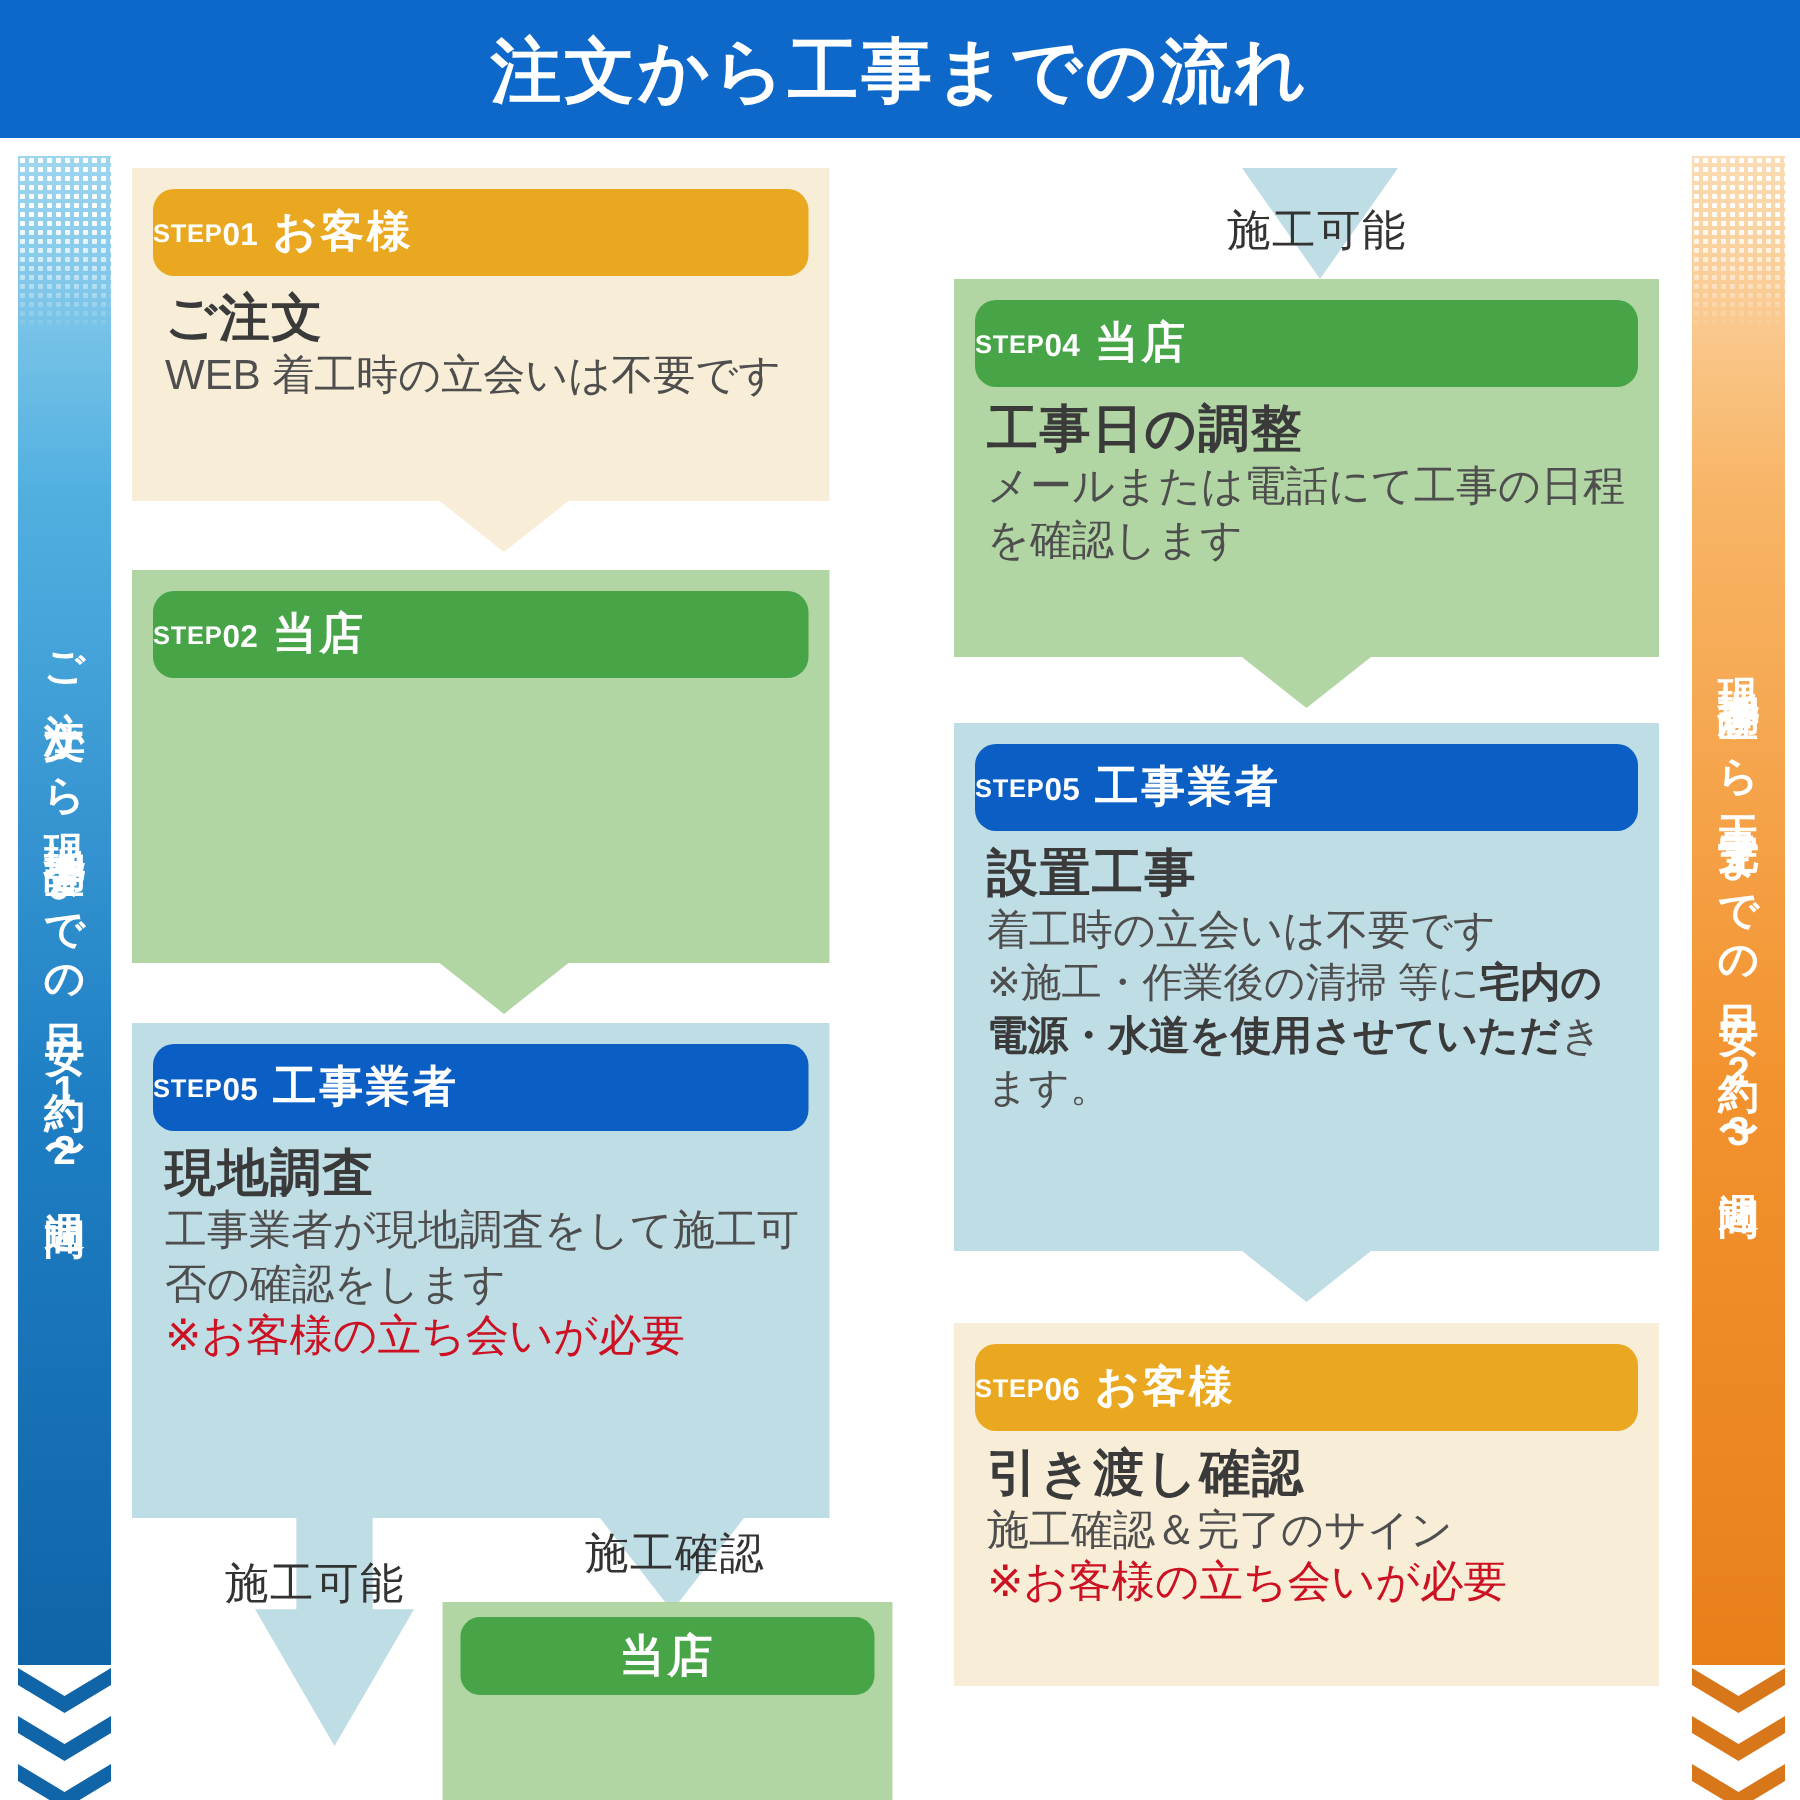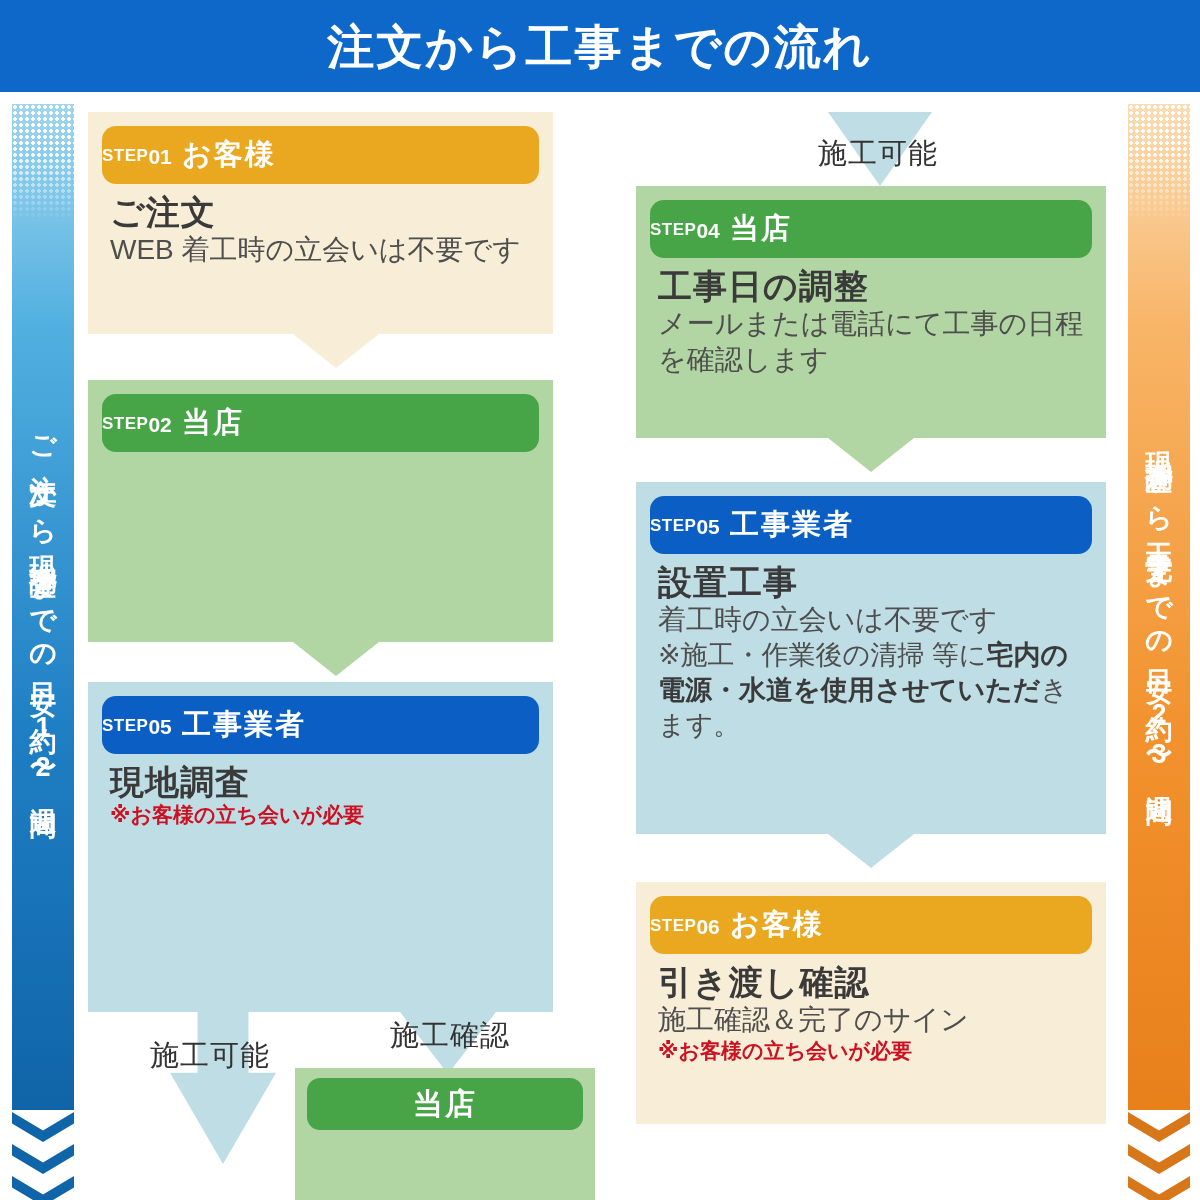--- a/index.html
+++ b/index.html
@@ -70,21 +70,21 @@
   }
   .pill-step .lbl { font-size: 17px; font-weight: 700; letter-spacing: .5px; }
   .pill-step .num { font-size: 21px; font-weight: 700; margin-top: 2px; }
   .pill-actor { font-size: 29px; font-weight: 700; letter-spacing: 2px; margin-left: 6px; }
 
   .card-body { padding: 8px 20px 14px 22px; }
   .card-h { font-size: 34px; font-weight: 700; color: #3a3a3a; line-height: 1.18; letter-spacing: 1px; }
   .card-p { font-size: 28px; color: #4e4e4e; line-height: 1.28; letter-spacing: 0px; font-weight: 400; }
   .card-note { font-size: 27px; color: #4e4e4e; line-height: 1.3; }
   .card-note b { font-weight: 700; color: #3a3a3a; }
-  .card-warn { font-size: 21px; font-weight: 700; color: #cc1122; letter-spacing: 0px; line-height: 1.2; }
+  .card-warn { font-size: 29px; font-weight: 400; color: #cc1122; letter-spacing: 0px; line-height: 1.2; }
 
   
   .tail {
     position: absolute; bottom: -34px; width: 86px; height: 34px;
     clip-path: polygon(0 0, 100% 0, 50% 100%);
   }
 
   
   .theme-cream { background: #f8eed7; }
   .theme-cream .card-pill { background: #e9a81f; }
@@ -221,20 +221,21 @@
   <div class="card theme-blue" id="step3">
     <div class="card-pill">
       <div class="pill-step">
         <span class="lbl">STEP</span>
         <span class="num">05</span>
       </div>
       <div class="pill-actor">工事業者</div>
     </div>
     <div class="card-body">
       <div class="card-h">現地調査</div>
+      <div class="card-p">工事業者が現地調査をして施工可否の確認をします</div>
       <div class="card-warn">※お客様の立ち会いが必要</div>
     </div>
   </div>
 
   <div class="arrow" id="arrow-ok-left">
       <i></i>
     </div>
   <div class="branch-label" id="lbl-ok-left">施工可能</div>
 
   <div class="arrow" id="arrow-ng">

